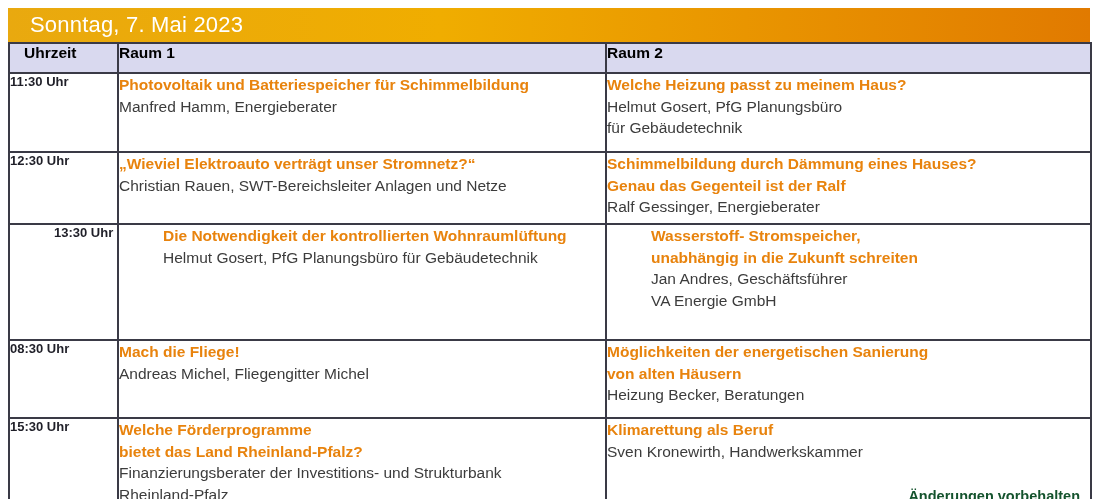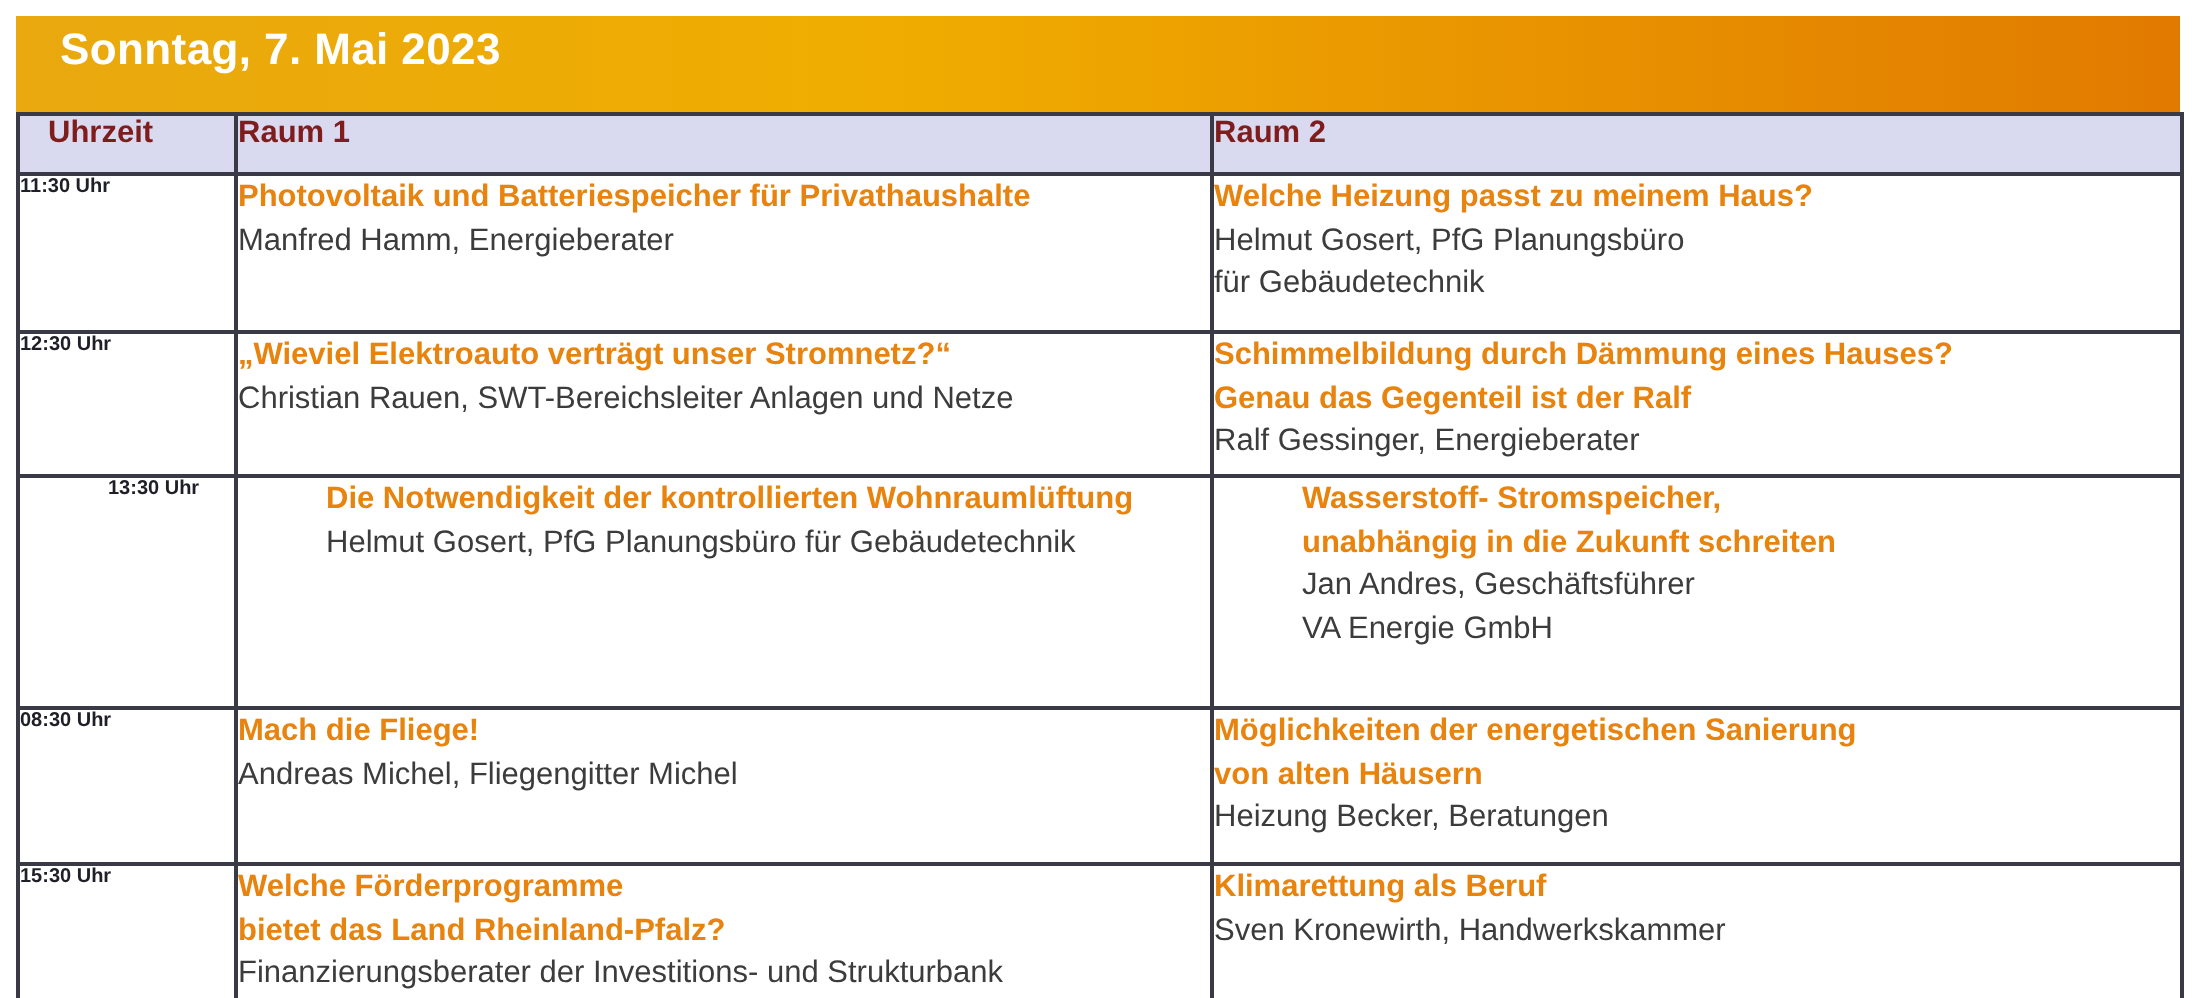--- a/index.html
+++ b/index.html
@@ -15,25 +15,25 @@
     box-sizing: border-box;
     position: relative;
   }
   .schedule-wrap {
     position: absolute;
     left: 8px;
     top: 8px;
     width: 1082px;
   }
   .title-bar {
-    height: 48px;
+    height: 34px;
     background: linear-gradient(to right, #e9a90f 0%, #f0ad00 40%, #e17a00 100%);
     color: #ffffff;
     font-size: 22px;
-    font-weight: bold;
+    font-weight: normal;
     line-height: 34px;
     padding-left: 22px;
     box-sizing: border-box;
     letter-spacing: 0.2px;
   }
   table.schedule {
     border-collapse: collapse;
     width: 1082px;
     table-layout: fixed;
   }
@@ -44,27 +44,27 @@
     border: 2px solid #3a3a46;
     vertical-align: top;
     box-sizing: border-box;
     padding: 0;
   }
   thead th {
     background: #d9d9ef;
     height: 30px;
     font-size: 15.5px;
     font-weight: bold;
-    color: #7f1d1d;
+    color: #000000;
     text-align: left;
     padding: 5px 0 0 12px;
   }
   thead th.h-time { padding-left: 14px; }
   td.time-cell {
-    font-size: 10px;
+    font-size: 13px;
     font-weight: bold;
     color: #1f1f28;
     padding: 8px 0 0 22px;
     white-space: nowrap;
   }
   td.session-cell {
     padding: 7px 8px 0 12px;
   }
   .session-title div {
     color: #e8830d;
@@ -112,21 +112,21 @@
           <th>Raum 1</th>
           <th>Raum 2</th>
         </tr>
       </thead>
       <tbody id="schedule-body">
 
       <tr>
             <td class="time-cell">11:30 Uhr</td>
             <td class="session-cell">
               <div class="session-title">
-                <div>Photovoltaik und Batteriespeicher für Privathaushalte</div>
+                <div>Photovoltaik und Batteriespeicher für Schimmelbildung</div>
               </div>
               <div class="session-speaker">
                 <div>Manfred Hamm, Energieberater</div>
               </div>
             </td>
             <td class="session-cell">
               <div class="session-title">
                 <div>Welche Heizung passt zu meinem Haus?</div>
               </div>
               <div class="session-speaker">

